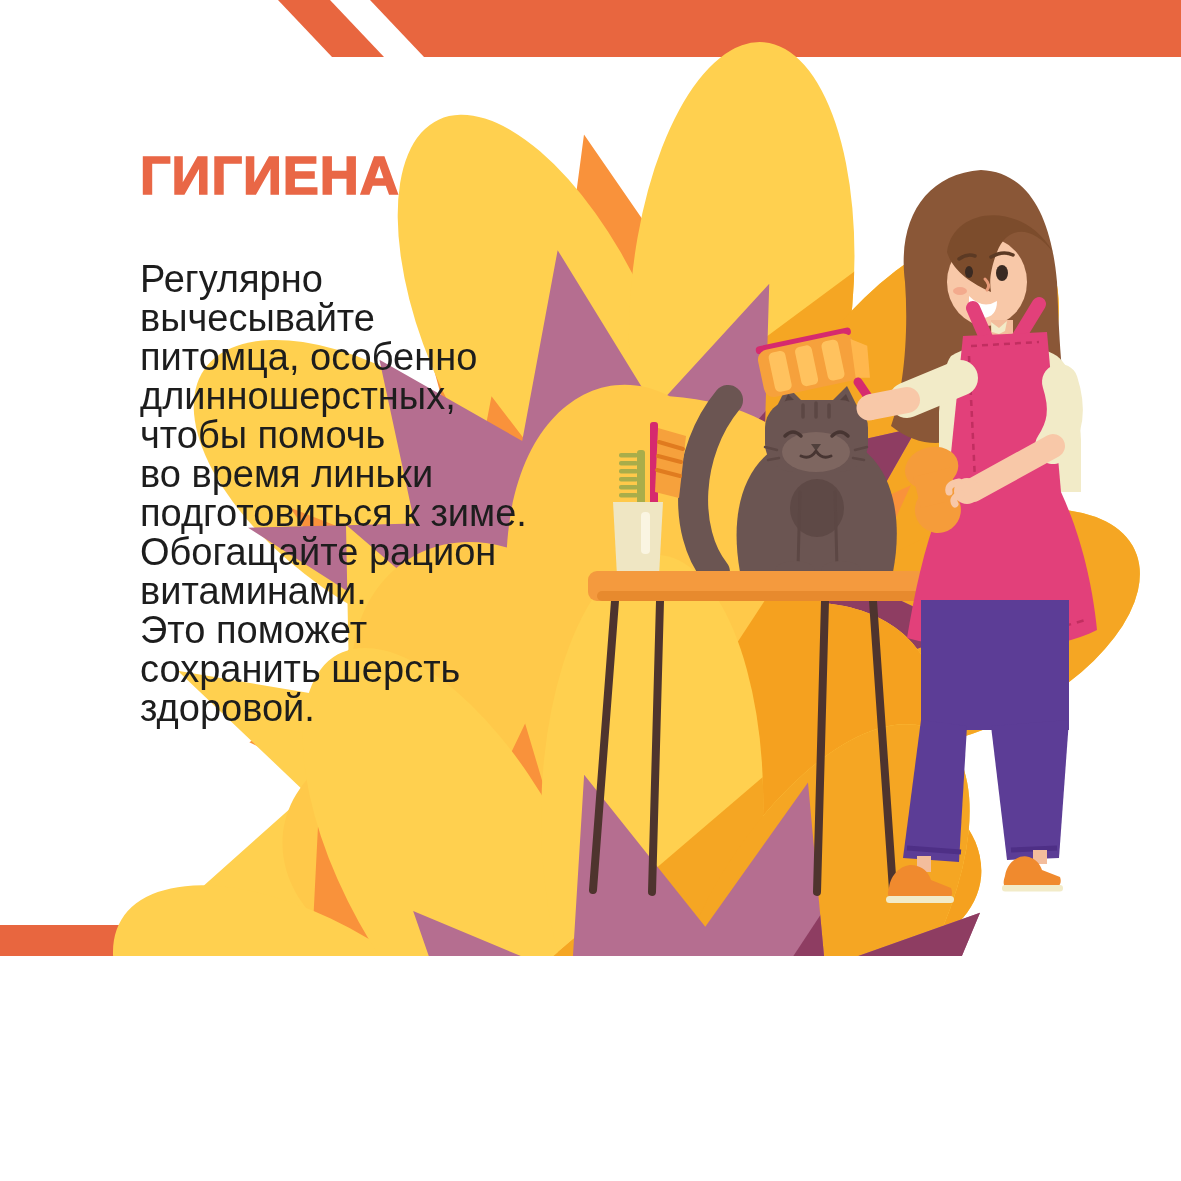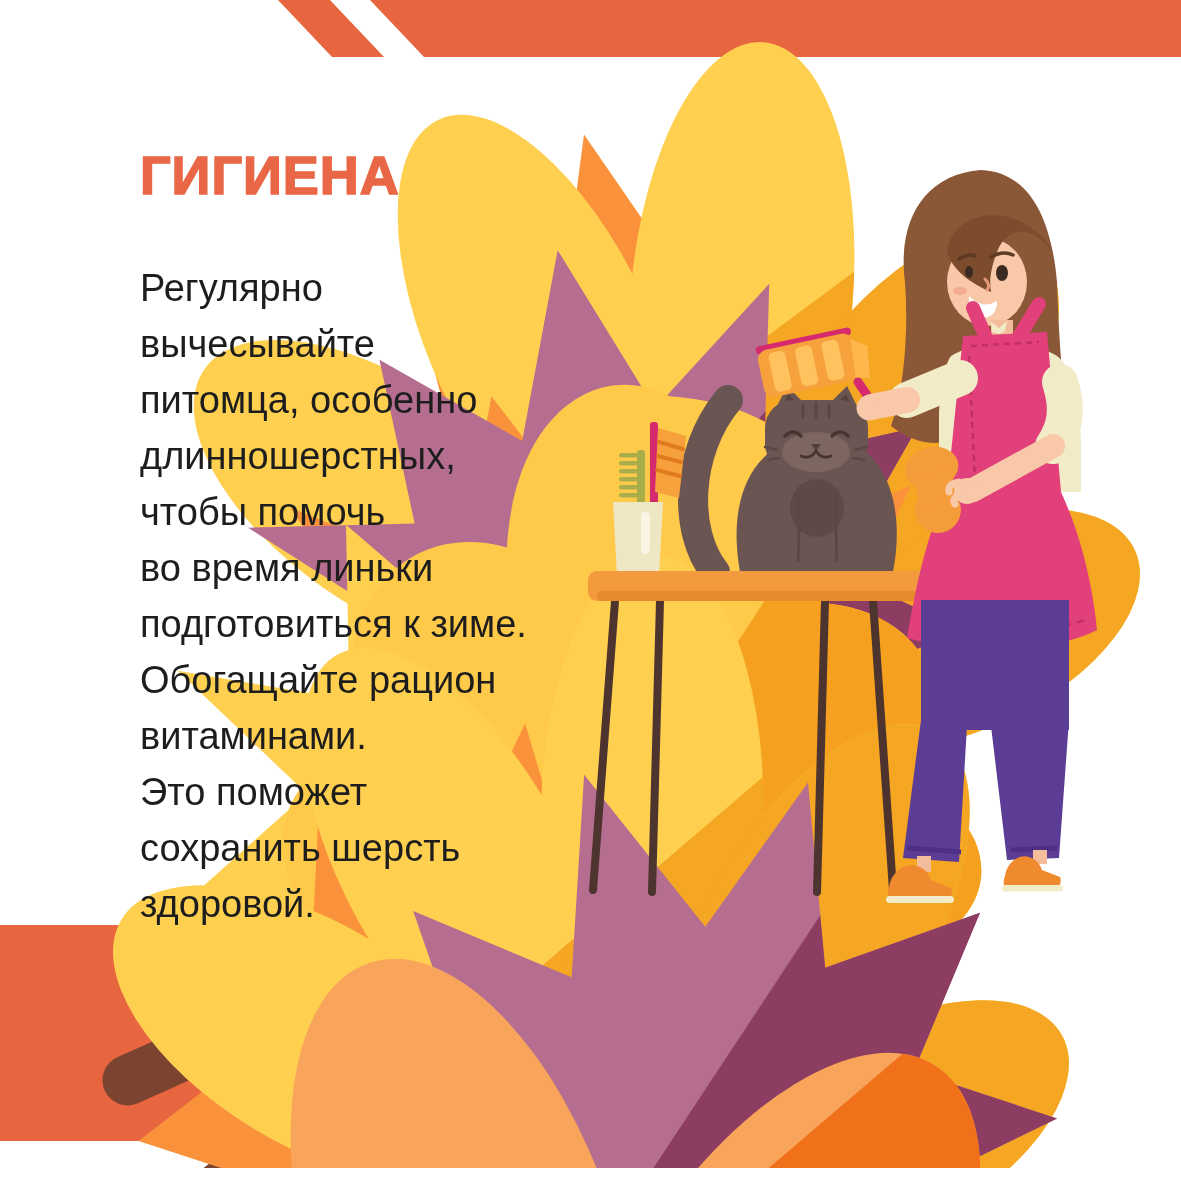--- a/index.html
+++ b/index.html
@@ -1,34 +1,34 @@
 <!DOCTYPE html>
 <html><head>
 <meta charset="utf-8">
 <style>
   html,body{margin:0;padding:0;background:#ffffff;}
   .card{
-    position:relative;width:1181px;height:1168px;background:#ffffff;
+    position:relative;width:1181px;height:956px;background:#ffffff;
     overflow:hidden;font-family:"Liberation Sans", sans-serif;
   }
   .stripe{position:absolute;left:0;top:0;width:1181px;}
   .stripe.top{height:57px;}
   .stripe.bottom{top:925px;height:216px;width:700px;}
   .band-main-top{clip-path:polygon(370px 0,1181px 0,1181px 57px,424px 57px);}
   .band-small-top{clip-path:polygon(278px 0,330px 0,384px 57px,332px 57px);}
   .band-main-bottom{clip-path:polygon(0 0,330px 0,546px 216px,0 216px);}
   .band-small-bottom{clip-path:polygon(370px 0,421px 0,637px 216px,586px 216px);}
   .title{
     position:absolute;left:140px;top:144px;
     font-size:54px;font-weight:bold;letter-spacing:1px;
     -webkit-text-stroke:1.6px currentColor;
   }
   .body-text{
     position:absolute;left:140px;top:260px;width:500px;
-    font-size:38px;line-height:56px;color:#1d1d1d;
+    font-size:38px;line-height:39px;color:#1d1d1d;
     white-space:pre-line;
   }
   .decor-svg{position:absolute;left:0;top:0;width:1181px;height:1181px;pointer-events:none;}
   .illustration{position:absolute;left:555px;top:160px;width:580px;height:745px;}
 </style>
 </head>
 <body>
 
 <div class="card">
 

